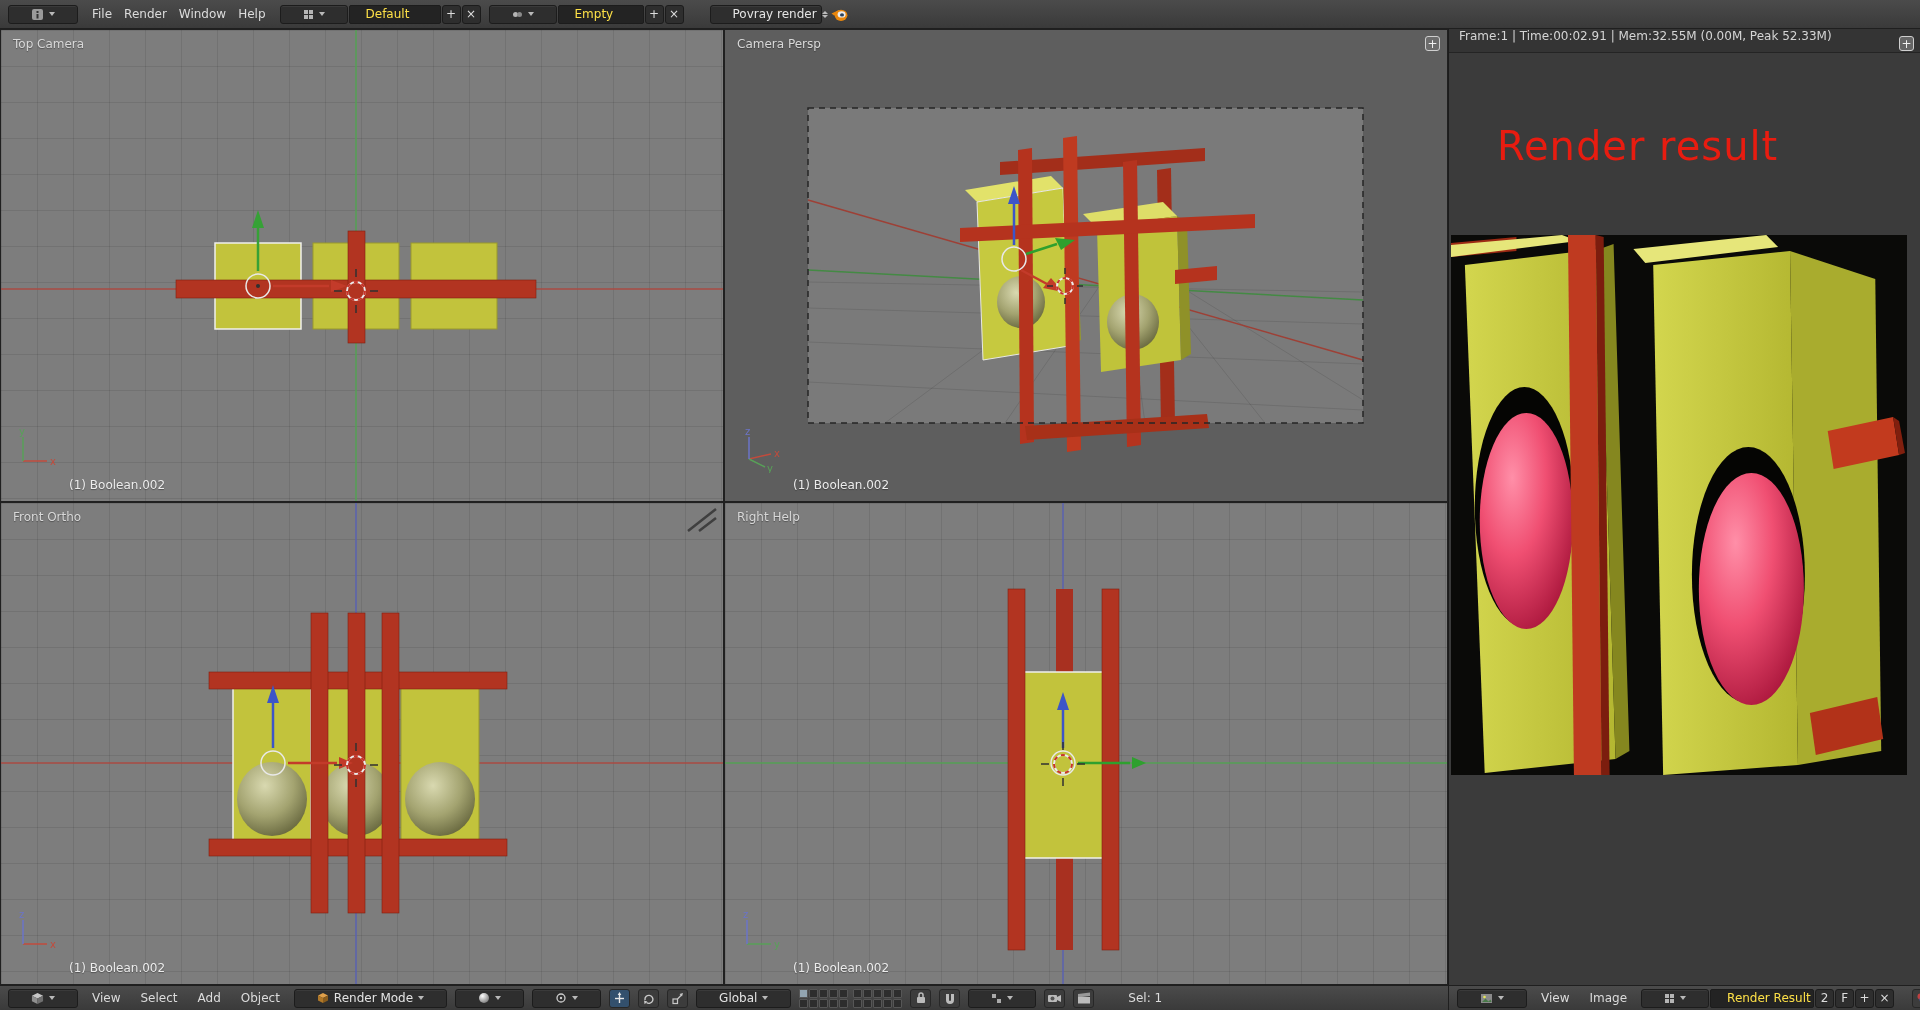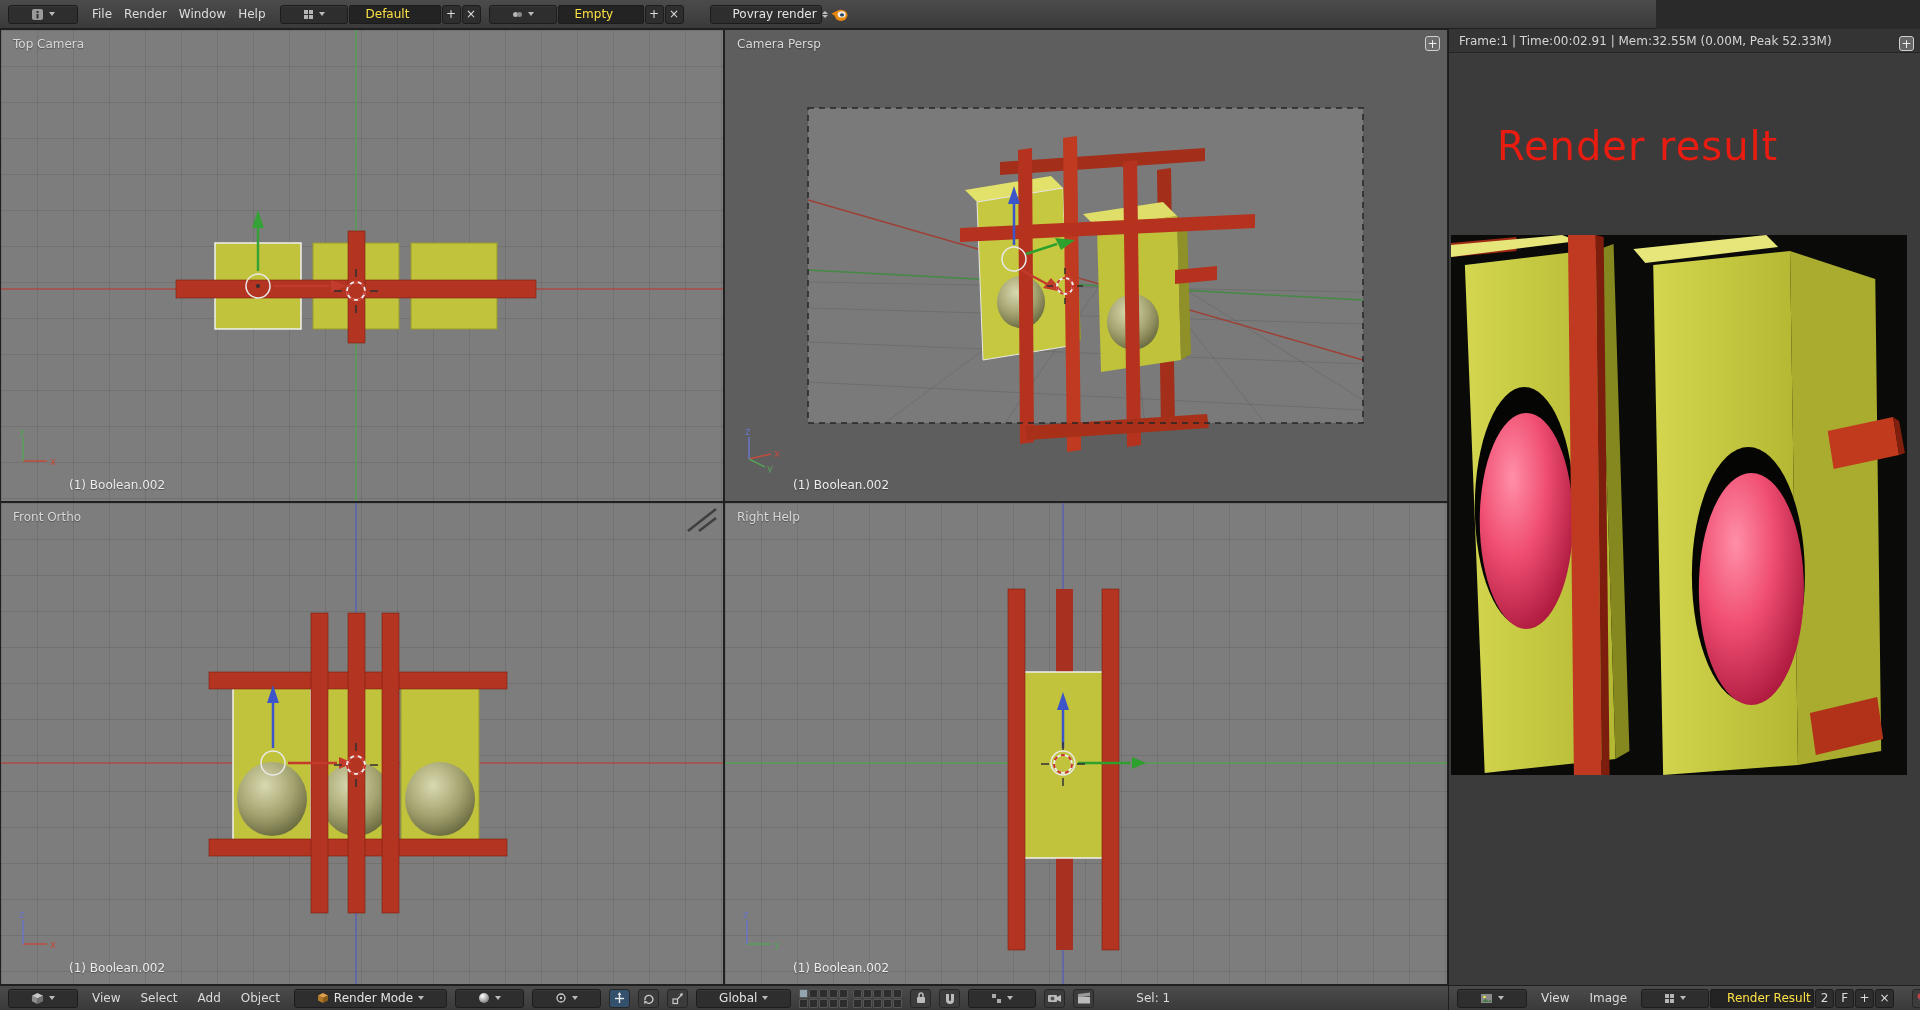--- a/index.html
+++ b/index.html
@@ -2,41 +2,41 @@
 <html><head>
 <meta charset="utf-8">
 <style>
 *{margin:0;padding:0;box-sizing:border-box}
 html,body{background:#1e1e1e}
 #app{position:relative;width:1920px;height:1010px;overflow:hidden;background:#2a2a2a;
      font-family:"DejaVu Sans","Liberation Sans",sans-serif;font-size:12px;color:#d8d8d8}
 
 .bar{position:absolute;display:flex;align-items:center;gap:8px;
      background:linear-gradient(#4b4b4b,#3a3a3a);padding:0 8px;white-space:nowrap}
-#topbar{left:0;top:0;width:1656px;height:29px;border-bottom:1px solid #1f1f1f;z-index:5}
+#topbar{left:0;top:0;width:1920px;height:29px;border-bottom:1px solid #1f1f1f;z-index:5}
 #v3dbar{left:0;top:985px;width:1448px;height:25px;border-top:1px solid #1f1f1f}
 #imgbar{left:1448px;top:985px;width:472px;height:25px;border-top:1px solid #1f1f1f;border-left:1px solid #1f1f1f}
 .menu{padding:0 6px;color:#dcdcdc;cursor:default}
 .dd{display:inline-flex;align-items:center;gap:5px;height:19px;padding:0 22px;background:#2e2e2e;
     border:1px solid #1c1c1c;border-radius:3px;color:#e4e4e4;box-shadow:inset 0 1px 0 rgba(255,255,255,.06)}
 .field{display:inline-flex;align-items:center;height:19px;padding:0 16px;background:#232323;
        border:1px solid #1c1c1c;color:#fde047;border-radius:2px}
 .sqb{display:inline-flex;align-items:center;justify-content:center;width:19px;height:19px;background:#2e2e2e;
      border:1px solid #1c1c1c;color:#ddd;border-radius:3px;font-size:12px}
 .ibtn{display:inline-flex;align-items:center;justify-content:center;height:19px;min-width:21px;background:#3c3c3c;
       border:1px solid #272727;border-radius:3px;padding:0 2px}
 .ibtn.pressed{background:#33506d}
 .caret{width:0;height:0;border-left:3.5px solid transparent;border-right:3.5px solid transparent;border-top:4px solid #b9b9b9}
 .caret2{display:flex;flex-direction:column;gap:1px}
 .caret2 i{display:block;width:0;height:0;border-left:3px solid transparent;border-right:3px solid transparent}
 .caret2 .up{border-bottom:3.5px solid #bbb}
 .caret2 .dn{border-top:3.5px solid #bbb}
 .selgrp{display:inline-flex;gap:1px}
 .stats{color:#cfcfcf;margin-left:4px}
-.sel-info{margin-left:34px;color:#ddd}
+.sel-info{margin-left:26px;color:#ddd}
 
 .layers{display:inline-flex;gap:5px}
 .lhalf{display:grid;grid-template-columns:repeat(5,9px);grid-auto-rows:9px;gap:1px}
 .lcell{background:#2d2d2d;border:1px solid #565656;border-radius:1px}
 .lcell.on{background:#93a5b1}
 
 .vp{position:absolute;background-color:#7d7d7d;border:1px solid #202020;overflow:hidden;
     background-image:linear-gradient(rgba(0,0,0,.085) 1px,transparent 1px),
                      linear-gradient(90deg,rgba(0,0,0,.085) 1px,transparent 1px);
     background-size:36px 36px}
@@ -45,21 +45,21 @@
 #vp-camera{left:724px;top:29px;width:724px;height:473px;background-image:none;background-color:#14532d}
 #vp-right{left:724px;top:502px;width:724px;height:483px}
 .scene{position:absolute;left:0;top:0}
 .vp-label{position:absolute;left:12px;top:7px;color:#d8d8d8;text-shadow:0 1px 1px rgba(0,0,0,.35)}
 .obj-info{position:absolute;left:68px;bottom:9px;color:#ececec;text-shadow:0 1px 1px rgba(0,0,0,.35)}
 .gizmo{position:absolute;left:12px;bottom:28px}
 .gizmo text{font-size:10px;font-family:"DejaVu Sans",sans-serif}
 
 #img-panel{position:absolute;left:1448px;top:29px;width:472px;height:956px;background:#3b3b3b;border-left:1px solid #1c1c1c}
 #img-info{position:absolute;left:0;top:0;width:472px;height:24px;background:#343434;border-bottom:1px solid #242424;
-          display:flex;align-items:center;padding:0 10px;color:#d5d5d5}
+          display:flex;align-items:flex-start;padding:0 10px;color:#d5d5d5}
 #img-canvas{position:absolute;left:0;top:24px;width:472px;height:932px;background:#3b3b3b;overflow:hidden}
 #render-caption{position:absolute;left:48px;top:70px;font-size:40px;color:#e81c10;letter-spacing:1px}
 #render-img{position:absolute;left:2px;top:182px}
 .plusbox{position:absolute;z-index:6;display:flex;align-items:center;justify-content:center;width:15px;height:15px;
          background:rgba(110,110,110,.85);border:1px solid #cfcfcf;border-radius:3px;color:#f2f2f2;font-size:12px;line-height:1}
 .corner{position:absolute;z-index:6}
 </style>
 </head>
 <body>
 

